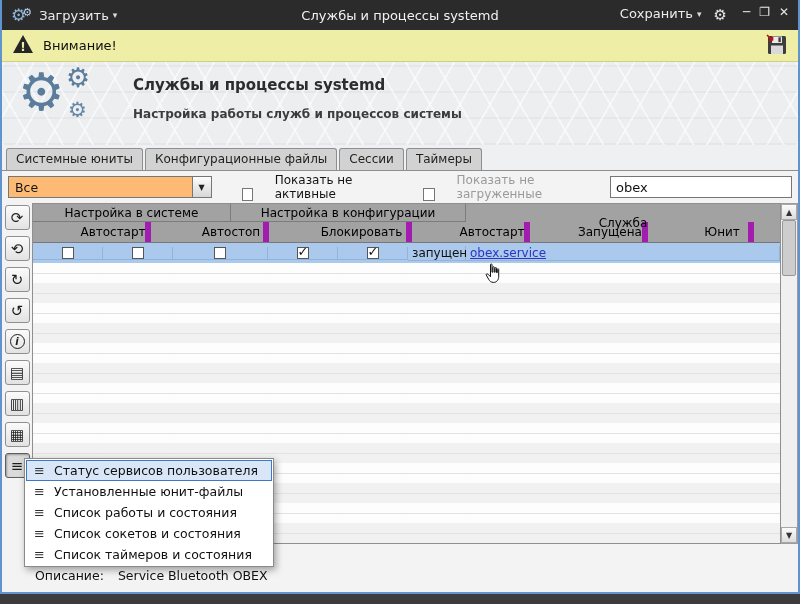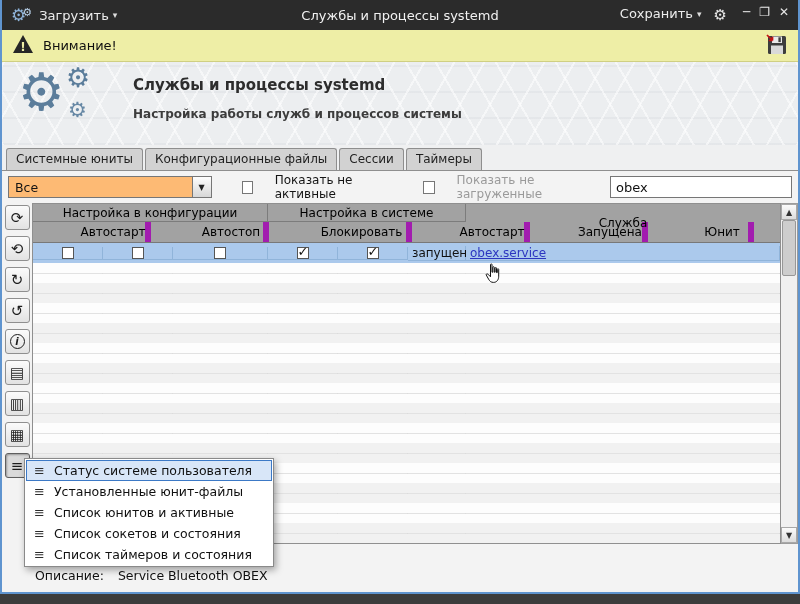--- a/index.html
+++ b/index.html
@@ -89,21 +89,21 @@
   }
   
   .filterbar {
     flex: 0 0 32px; height: 32px;
     display: flex; align-items: center;
     gap: 14px; padding: 0 6px; font-size: 12px; color: #141414;
   }
   .combo { width: 238px; height: 22px; background: #fdba74; border: 1px solid #767676; display: flex; align-items: stretch; }
   .combo-text { flex: 1; display: flex; align-items: center; padding-left: 6px; font-size: 12.5px; }
   .combo-btn { width: 19px; border-left: 1px solid #767676; display: flex; align-items: center; justify-content: center; font-size: 8px; color: #222; background: linear-gradient(#fdfdfd, #d7d7d7); }
-  .checkrow { display: flex; align-items: center; gap: 22px; padding-left: 16px; }
+  .checkrow { display: flex; align-items: flex-end; gap: 22px; padding-left: 16px; }
   .cbx { width: 13px; height: 13px; border: 1px solid #767676; background: #fff; }
   .lbl-gray { color: #9a9a9a; }
   .searchbox {
     margin-left: auto; width: 207px; height: 22px;
     border: 1px solid #767676; background: #fff;
     font-size: 13px; padding: 0 5px; font-family: inherit; color: #111;
   }
   
   .main { flex: 1; display: flex; position: relative; }
   .lefttools { flex: 0 0 30px; width: 30px; display: flex; flex-direction: column; align-items: center; padding-top: 2px; gap: 6px; }
@@ -279,22 +279,22 @@
           </div>
         <div class="toolbtn pressed">
             <span>≡</span>
           </div>
       </div>
 
       <div class="tablewrap">
         <div class="thead">
           <div class="thead-left">
             <div class="group-row">
+              <div class="gcell g2">Настройка в системе</div>
               <div class="gcell g1">Настройка в конфигурации</div>
-              <div class="gcell g2">Настройка в системе</div>
             </div>
             <div class="col-row">
               <div class="hcell c1">Автостарт</div>
               <div class="hcell c2">Автостоп</div>
               <div class="hcell c3">Блокировать</div>
               <div class="hcell c4">Автостарт</div>
               <div class="hcell c5">Запущена</div>
               <div class="hcell c6">Юнит</div>
             </div>
           </div>
@@ -469,29 +469,29 @@
 
     <div class="statusbar">
       <span>Описание:</span>
       <span>Service Bluetooth OBEX</span>
     </div>
   </div>
 
   <div class="menu">
     <div class="mitem selected">
       <span class="micon">≡</span>
-      <span>Статус системе пользователя</span>
+      <span>Статус сервисов пользователя</span>
     </div>
     <div class="mitem">
       <span class="micon">≡</span>
       <span>Установленные юнит-файлы</span>
     </div>
     <div class="mitem">
       <span class="micon">≡</span>
-      <span>Список юнитов и активные</span>
+      <span>Список работы и состояния</span>
     </div>
     <div class="mitem">
       <span class="micon">≡</span>
       <span>Список сокетов и состояния</span>
     </div>
     <div class="mitem">
       <span class="micon">≡</span>
       <span>Список таймеров и состояния</span>
     </div>
   </div>

